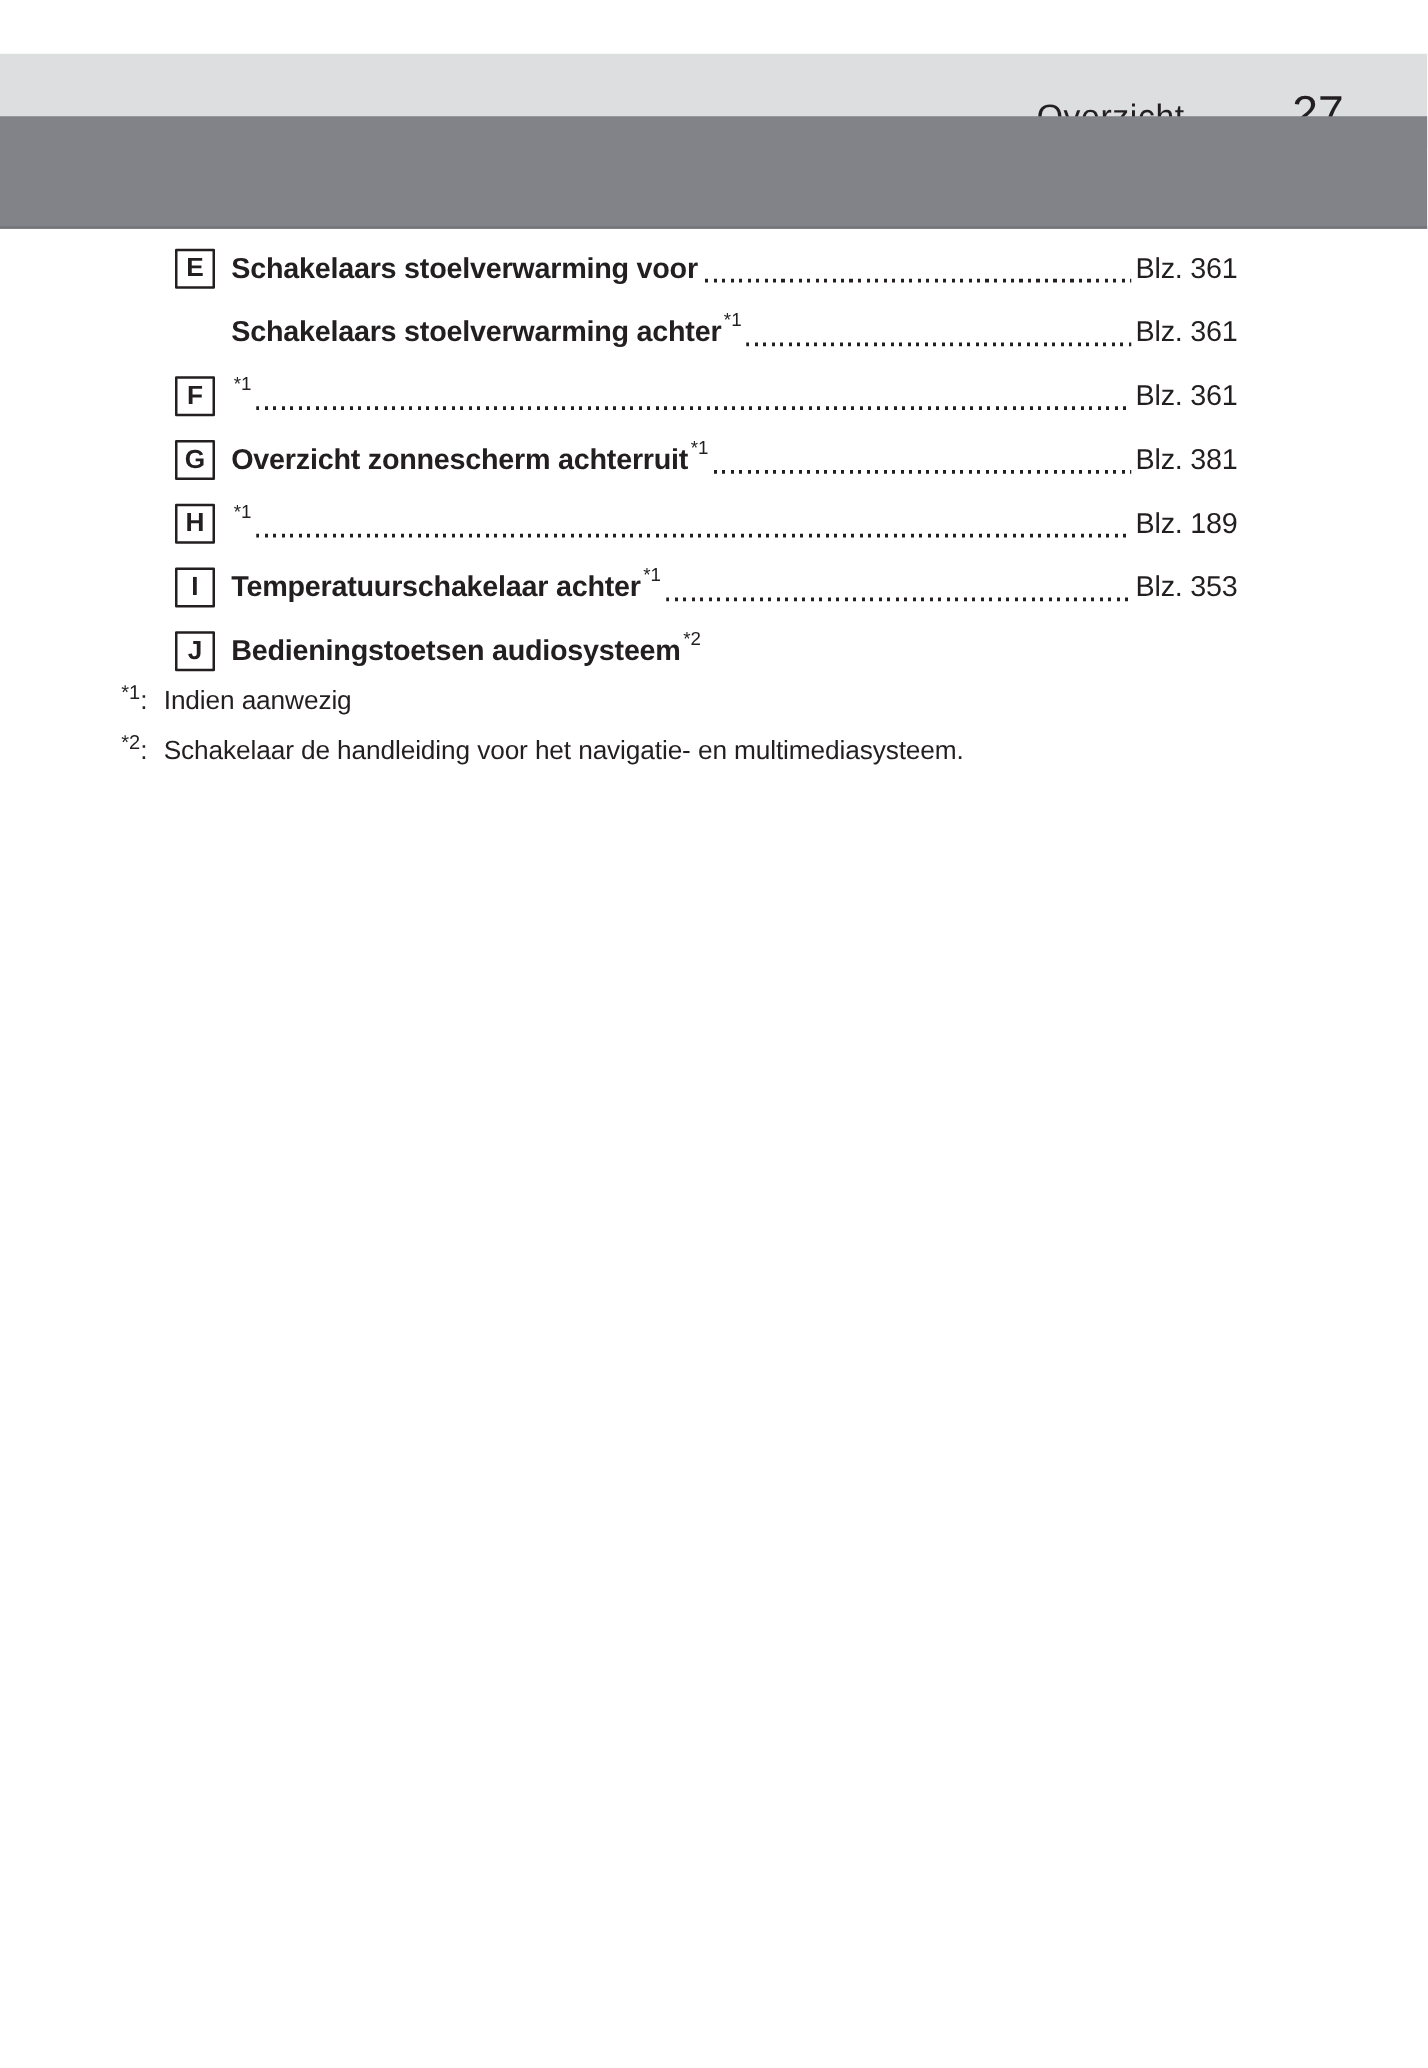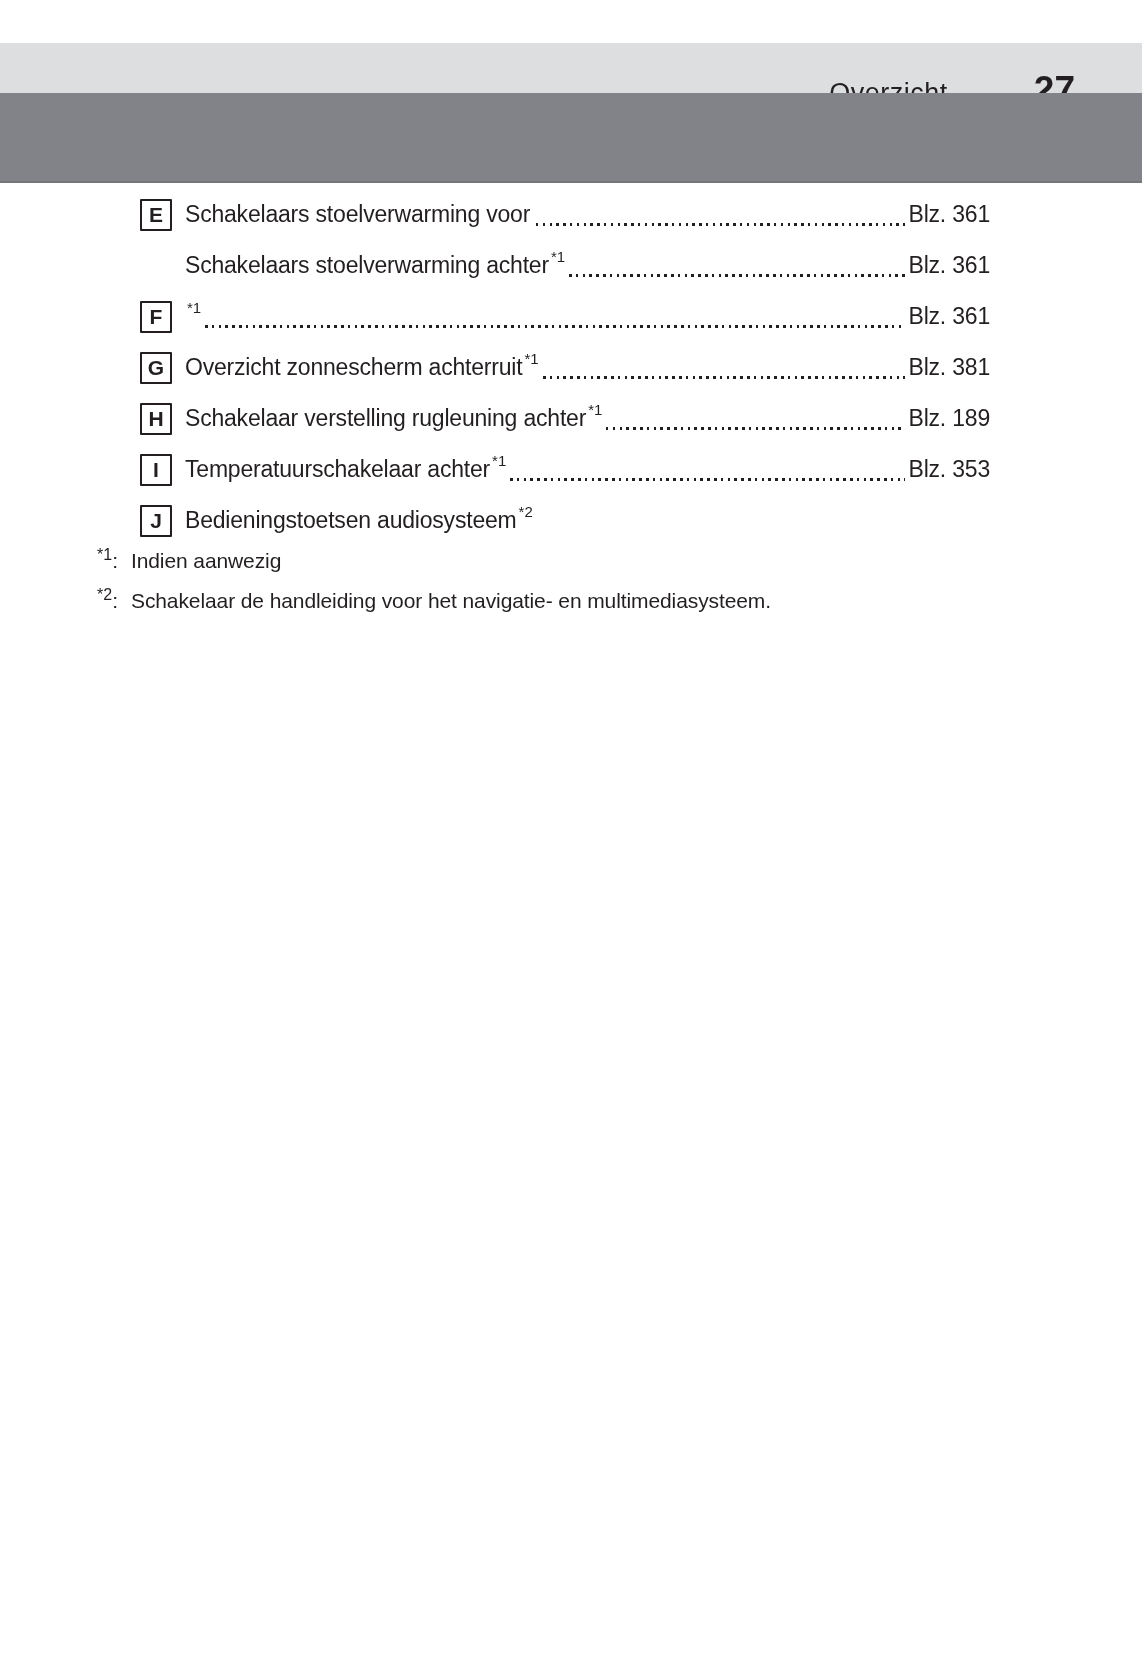--- a/index.html
+++ b/index.html
@@ -42,21 +42,21 @@
     gap: 86px;
   }
   .section-title {
     font-size: 27px;
     font-weight: 500;
     letter-spacing: 0.5px;
     line-height: 1;
   }
   .page-number {
     font-size: 37px;
-    font-weight: 700;
+    font-weight: 400;
     line-height: 1;
     letter-spacing: 0px;
   }
 
   
   .banner-strip {
     position: absolute;
     top: 93px; left: 0;
     width: 100%;
     height: 90px;
@@ -87,21 +87,21 @@
     display: flex;
     align-items: center;
     justify-content: center;
     font-size: 21px;
     font-weight: 700;
     background: #ffffff;
   }
   .badge:empty { visibility: hidden; }
   .item-label {
     white-space: nowrap;
-    font-weight: 400;
+    font-weight: 700;
     letter-spacing: -0.2px;
   }
   .fn-sup {
     position: relative;
     top: -9px;
     font-size: 15px;
     font-weight: 500;
     margin-left: 2px;
     white-space: nowrap;
   }
@@ -186,21 +186,20 @@
     <div class="row">
       <span class="badge">G</span>
       <span class="item-label">Overzicht zonnescherm achterruit</span>
       <span class="fn-sup">*1</span>
       <span class="leader"></span>
       <span class="page-ref">Blz. 381</span>
     </div>
 
     <div class="row">
       <span class="badge">H</span>
-      <span class="item-label">Schakelaar verstelling rugleuning achter</span>
       <span class="fn-sup">*1</span>
       <span class="leader"></span>
       <span class="page-ref">Blz. 189</span>
     </div>
 
     <div class="row">
       <span class="badge">I</span>
       <span class="item-label">Temperatuurschakelaar achter</span>
       <span class="fn-sup">*1</span>
       <span class="leader"></span>

